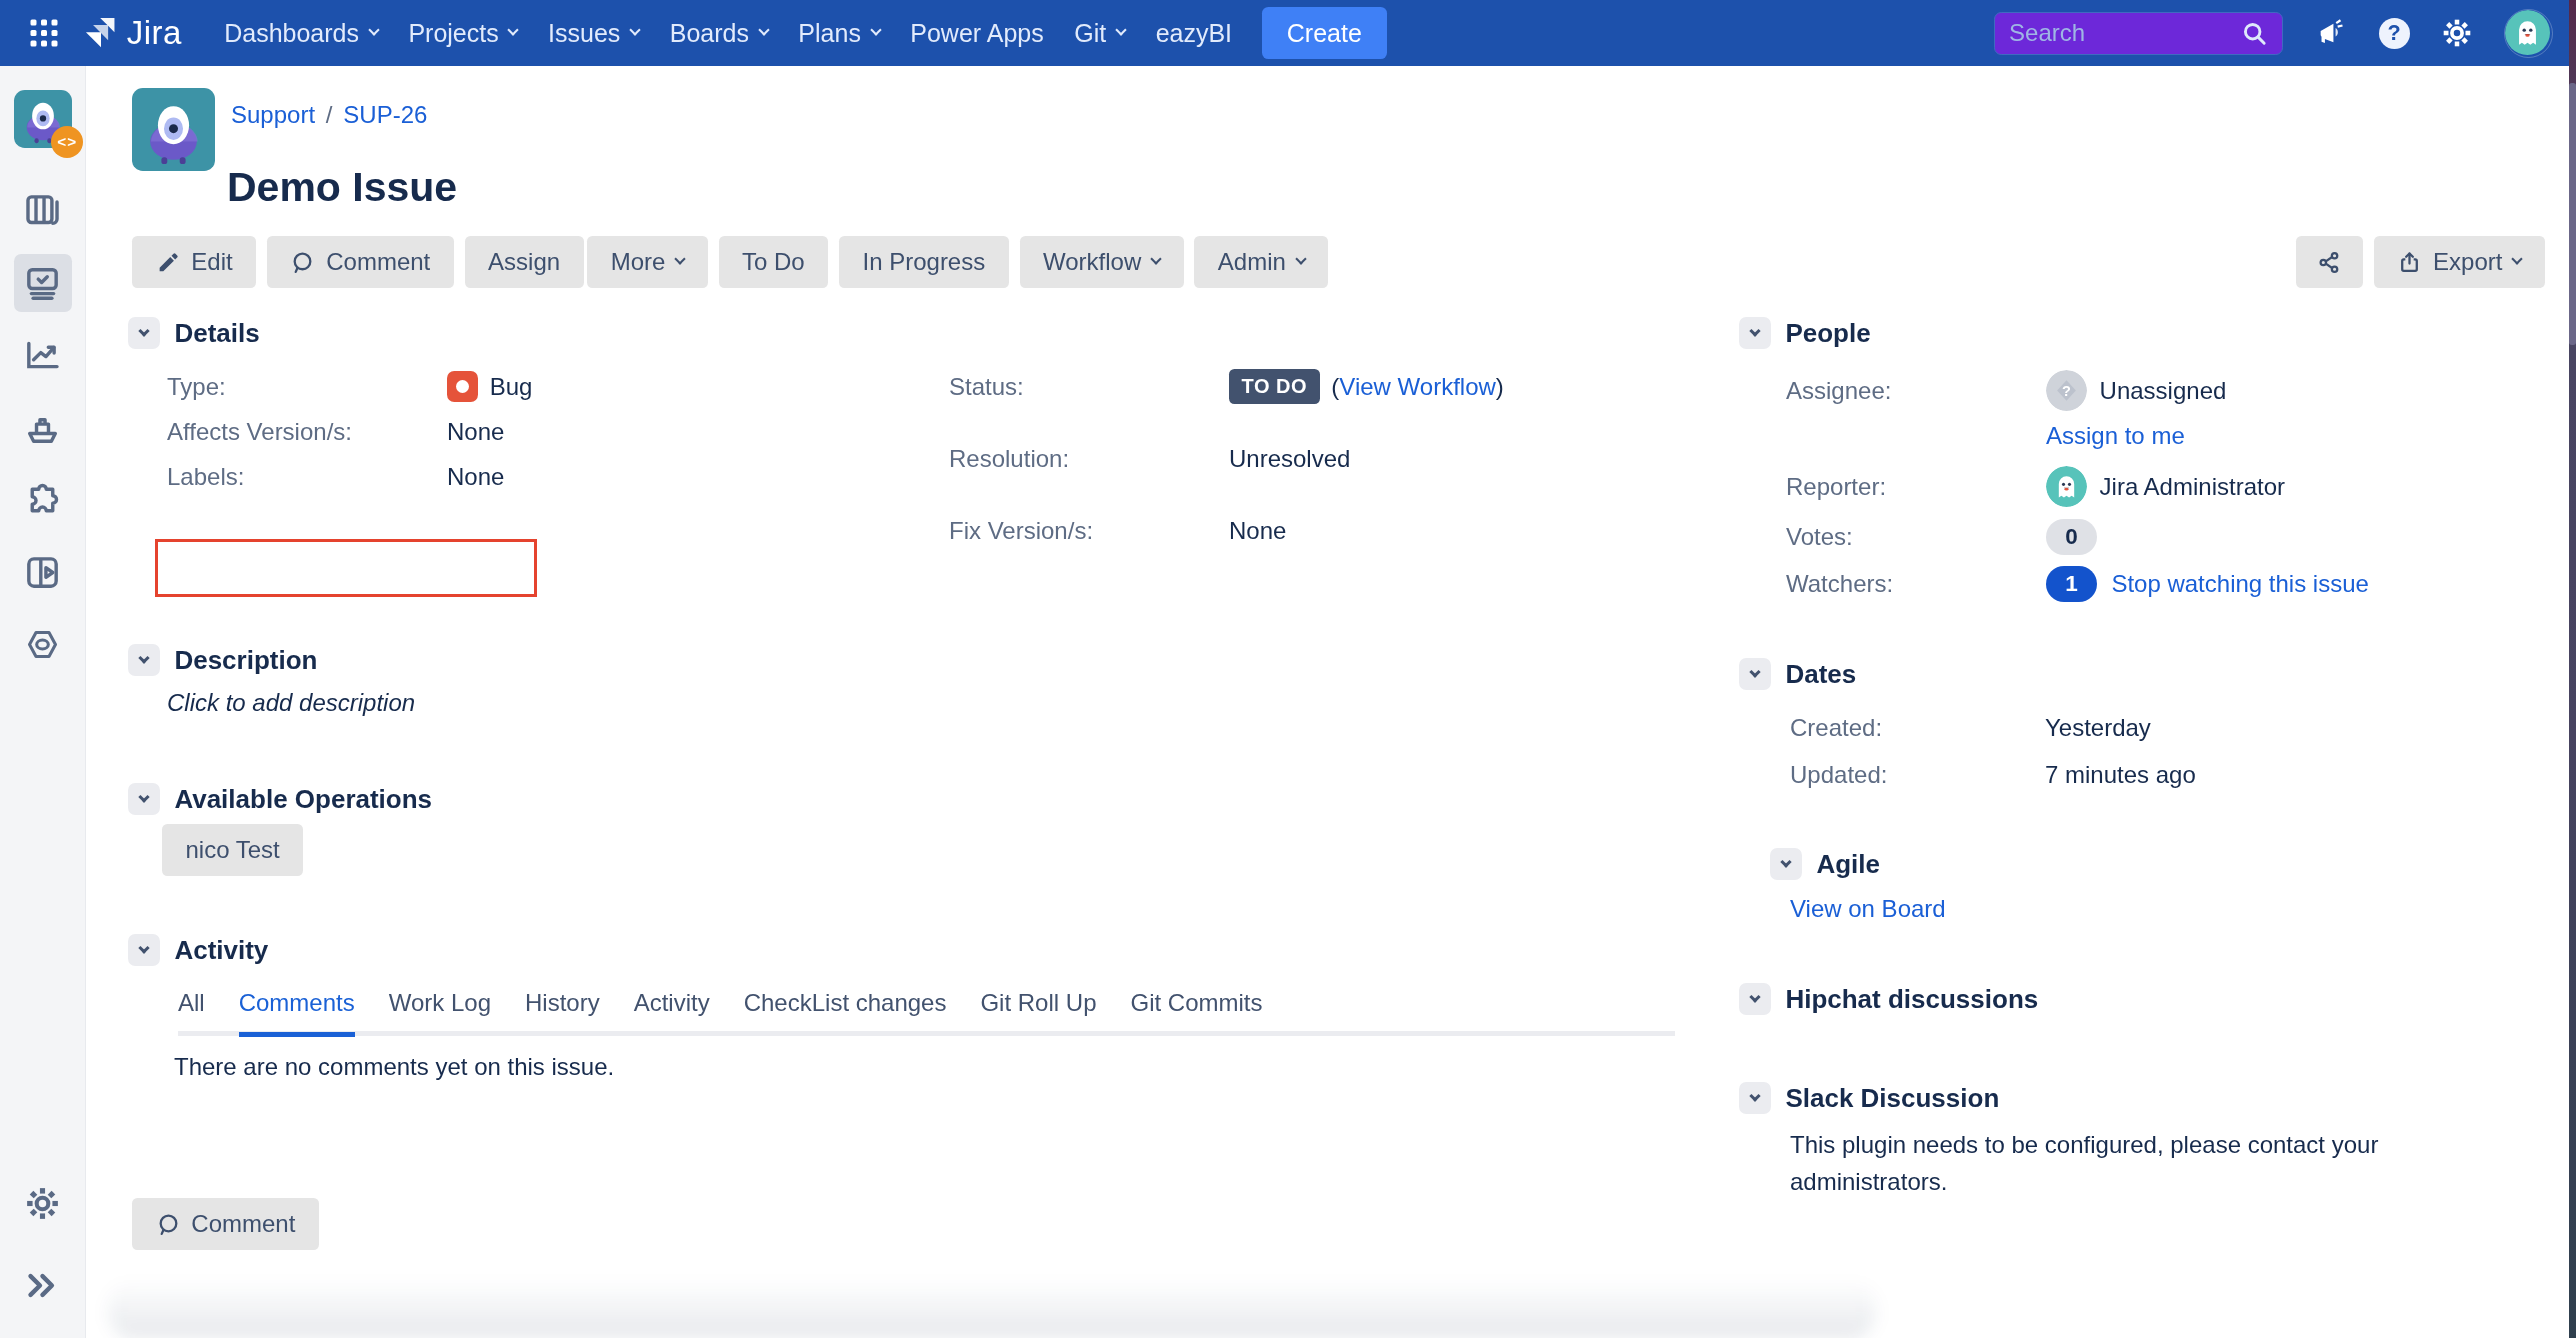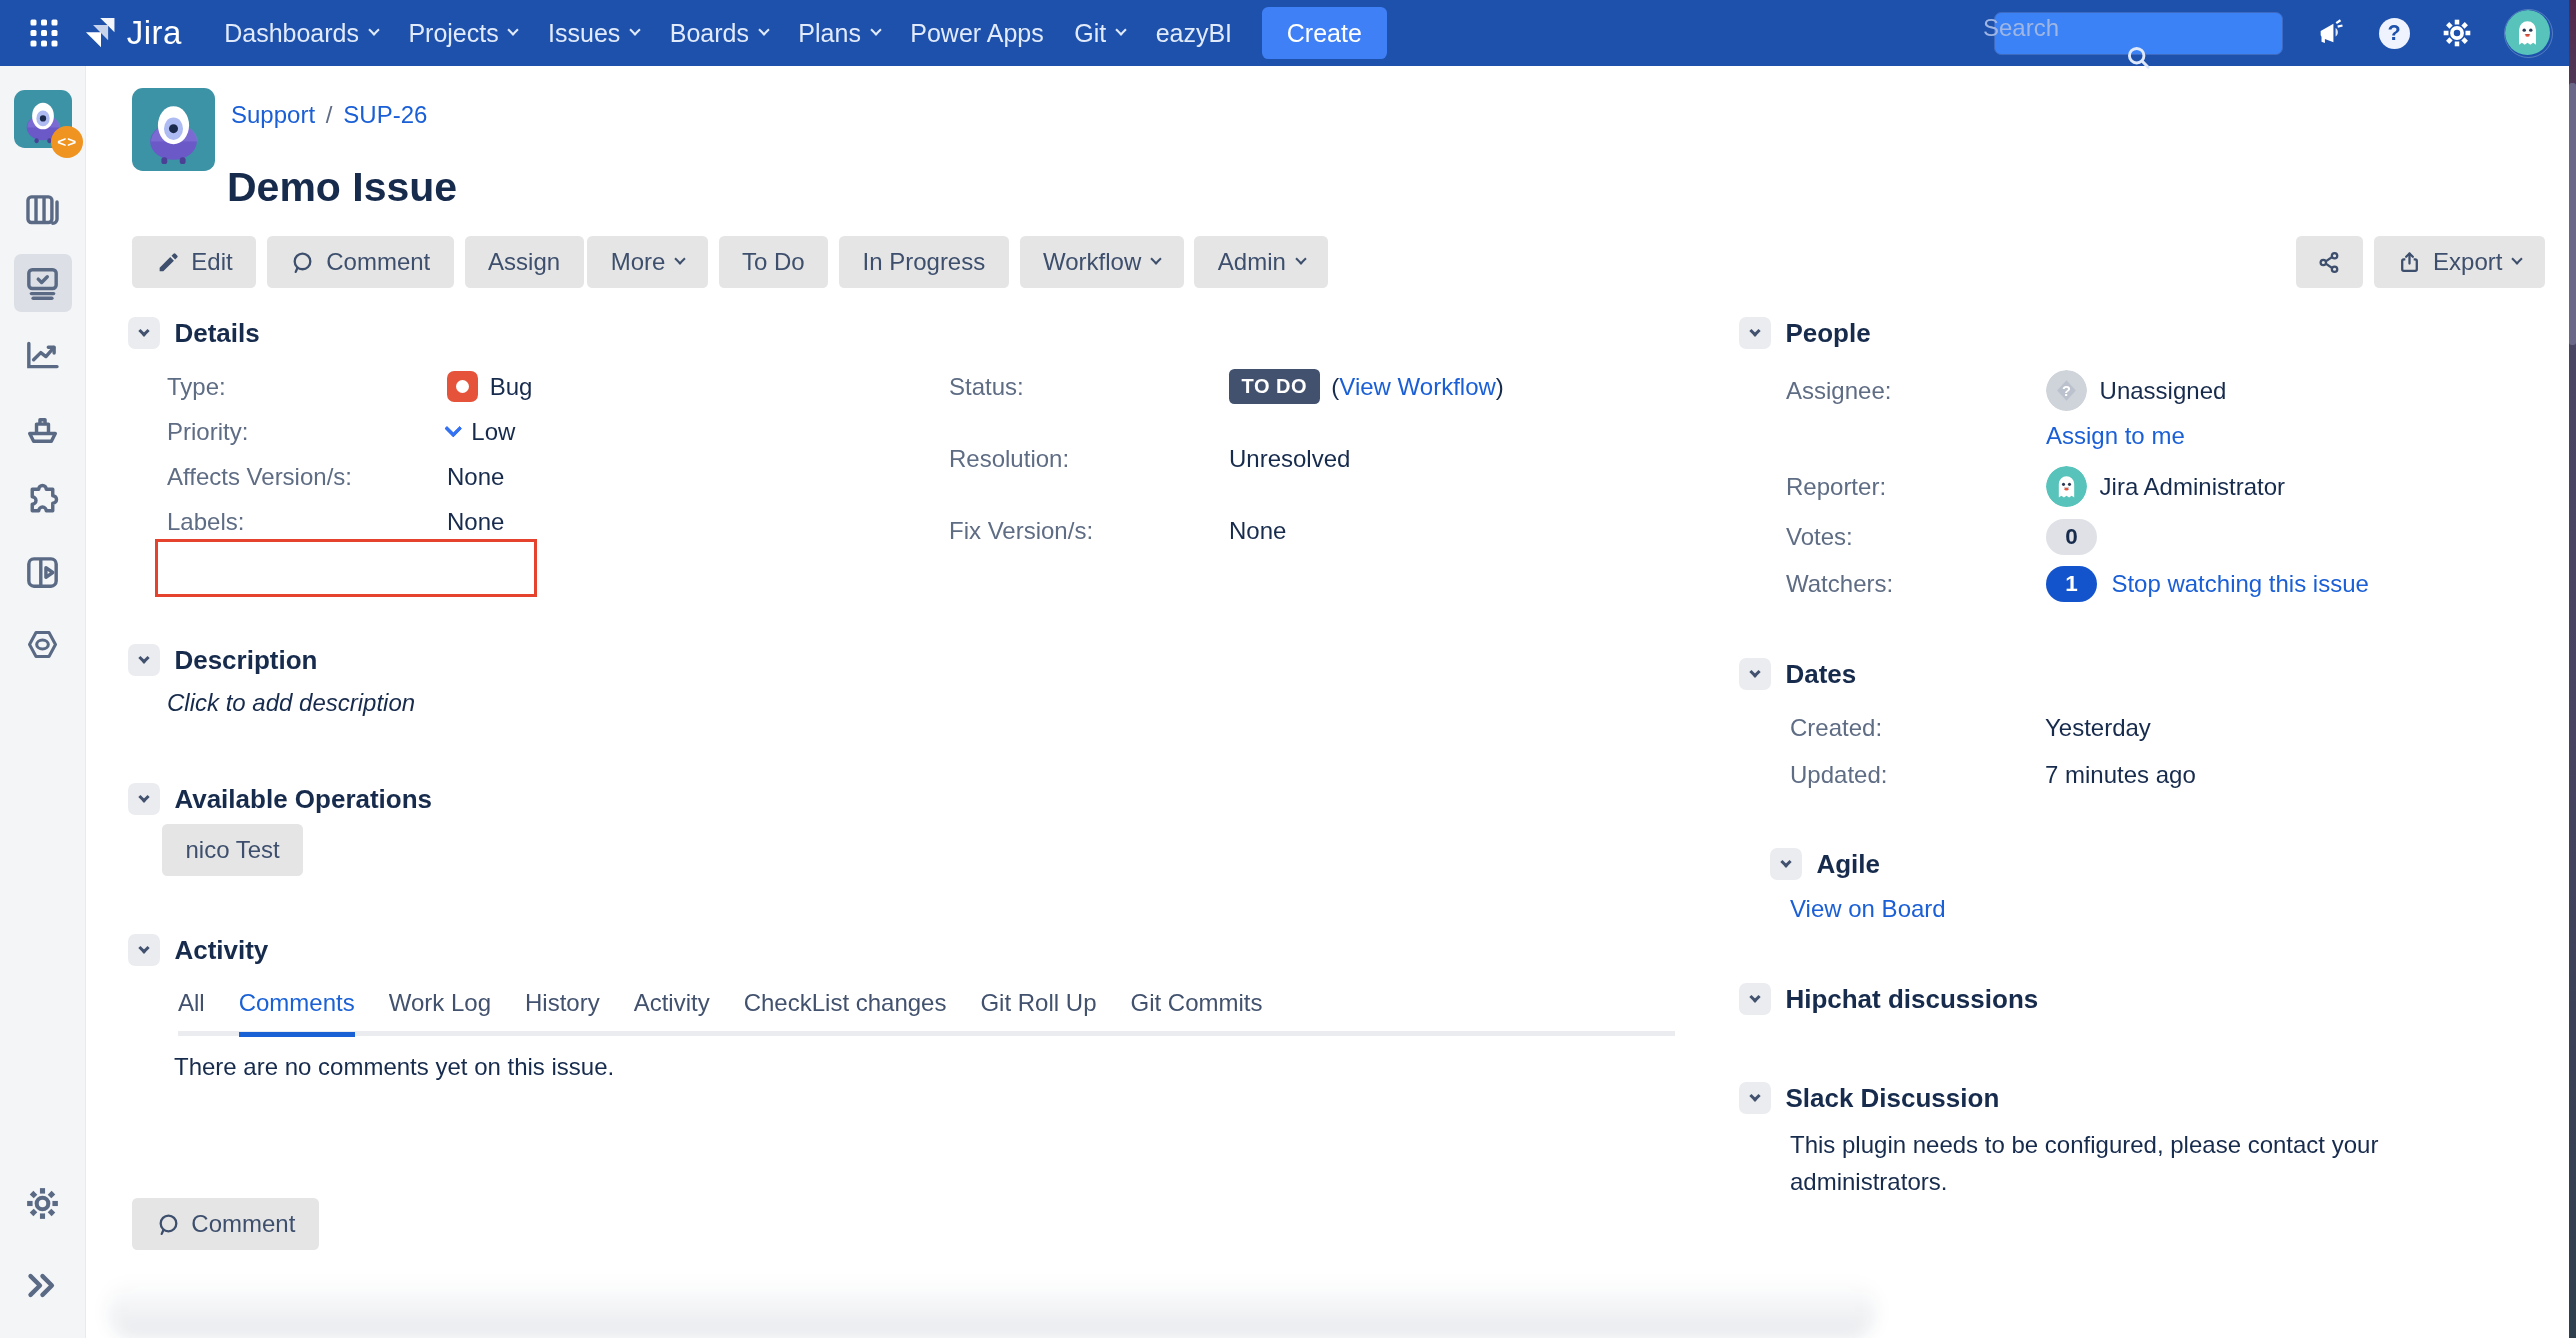--- a/index.html
+++ b/index.html
@@ -14,21 +14,21 @@
   .topnav {
     position:absolute; left:0; top:0; width:2576px; height:66px;
     background:#1d51ac; display:flex; align-items:center; padding:0 23.5px;
   }
   .grid-icon { width:40px; height:40px; margin-right:18px; display:flex; align-items:center; justify-content:center; cursor:pointer; }
   .logo { display:flex; align-items:center; gap:7.2px; margin-right:27px; cursor:pointer; }
   .logo-text { color:#fff; font-size:33px; font-weight:500; letter-spacing:0.5px; }
   .nav-item { display:flex; align-items:center; gap:10.8px; color:#e2ebfc; font-size:25px; padding:0 15.3px; height:66px; cursor:pointer; white-space:nowrap; }
   .chev { display:inline-block; width:8px; height:8px; border-right:2.7px solid currentColor; border-bottom:2.7px solid currentColor; transform:rotate(45deg); margin-top:-5.4px; }
   .create-btn { background:#3f80f6; color:#fff; font-size:25px; font-weight:500; border:none; border-radius:6.3px; padding:11.7px 25px; margin-left:14.4px; cursor:pointer; font-family:inherit; }
-  .search-box { margin-left:auto; display:flex; align-items:center; background:#3b82f6; border:1.8px solid #3f6ac1; border-radius:7.2px; height:43px; width:289px; padding:0 12.6px;flex-direction:column; }
+  .search-box { margin-left:auto; display:flex; align-items:center; background:#6d28d9; border:1.8px solid #3f6ac1; border-radius:7.2px; height:43px; width:289px; padding:0 12.6px; }
   .search-input { flex:1; background:transparent; border:none; outline:none; color:#dfe9fb; font-size:24px; font-family:inherit; min-width:0; }
   .search-input::placeholder { color:#9fb6e4; }
   .nav-icons { display:flex; align-items:center; gap:27px; margin-left:29px; }
   .nav-icon { width:40px; height:40px; display:flex; align-items:center; justify-content:center; cursor:pointer; }
   .help-icon { width:31px; height:31px; border-radius:50%; background:#eef3fd; color:#1d51ac; font-weight:bold; font-size:21.6px; display:flex; align-items:center; justify-content:center; cursor:pointer; }
   .avatar-top { width:49px; height:49px; border-radius:50%; overflow:hidden; cursor:pointer; border:1.8px solid rgba(255,255,255,.25); }
 
   
   .sidebar {
     position:absolute; left:0; top:66px; width:86px; height:1273px;
@@ -399,27 +399,20 @@
   <div class="row">
     <span class="lbl">Type:</span>
     <span class="val">
         <span class="bug-icon">
           <span class="bug-dot"></span>
         </span>
         <span>Bug</span>
       </span>
   </div>
   <div class="row">
-    <span class="lbl">Priority:</span>
-    <span class="val">
-        <span class="low-icon"></span>
-        <span>Low</span>
-      </span>
-  </div>
-  <div class="row">
     <span class="lbl">Affects Version/s:</span>
     <span class="val">None</span>
   </div>
   <div class="row">
     <span class="lbl">Labels:</span>
     <span class="val">None</span>
   </div>
 </div>
 <div class="abs red-box"></div>
 

